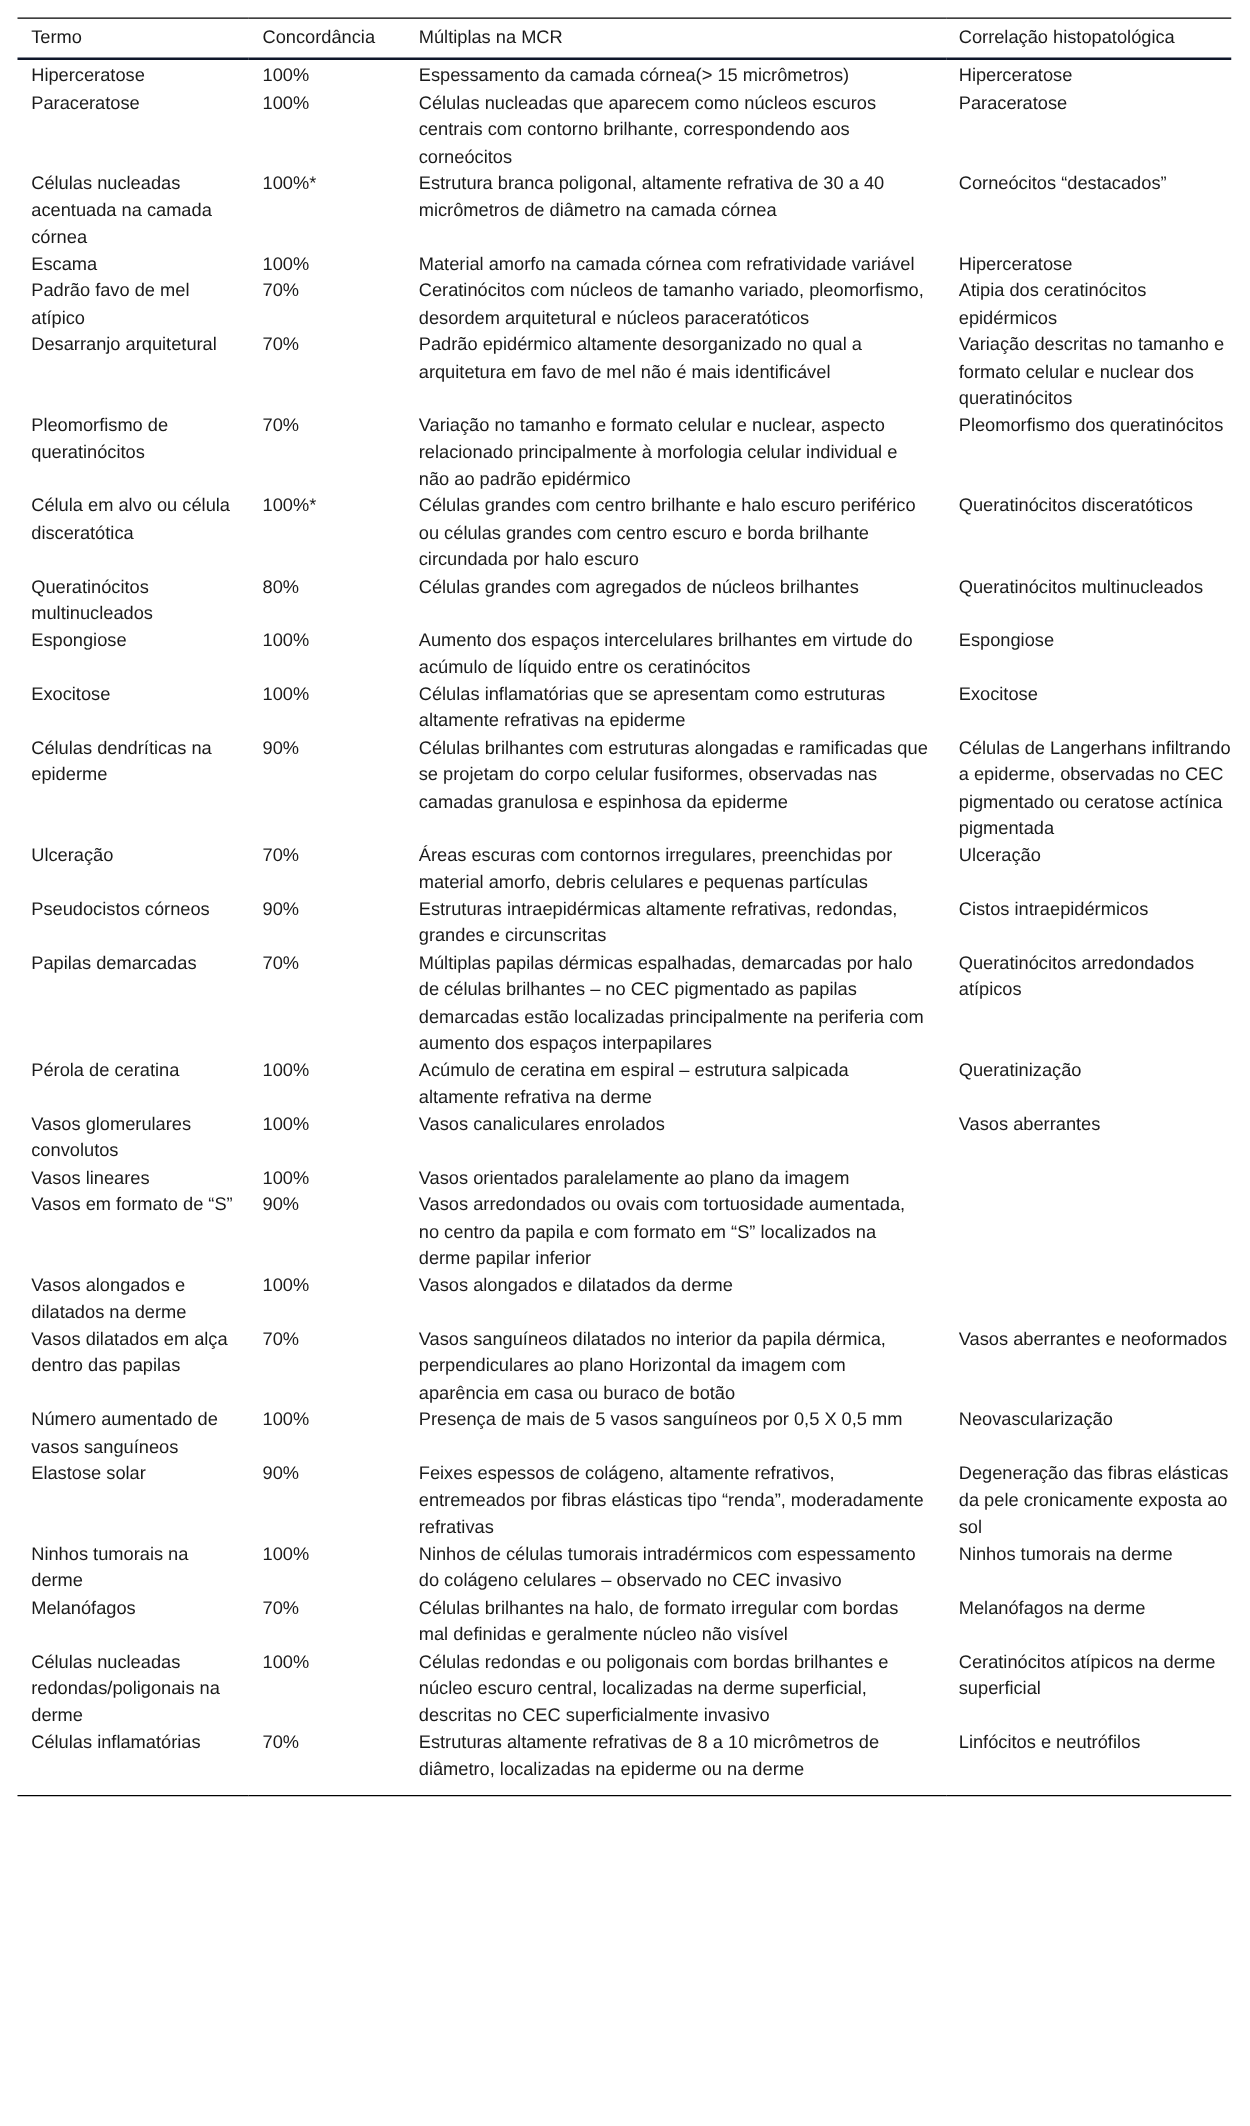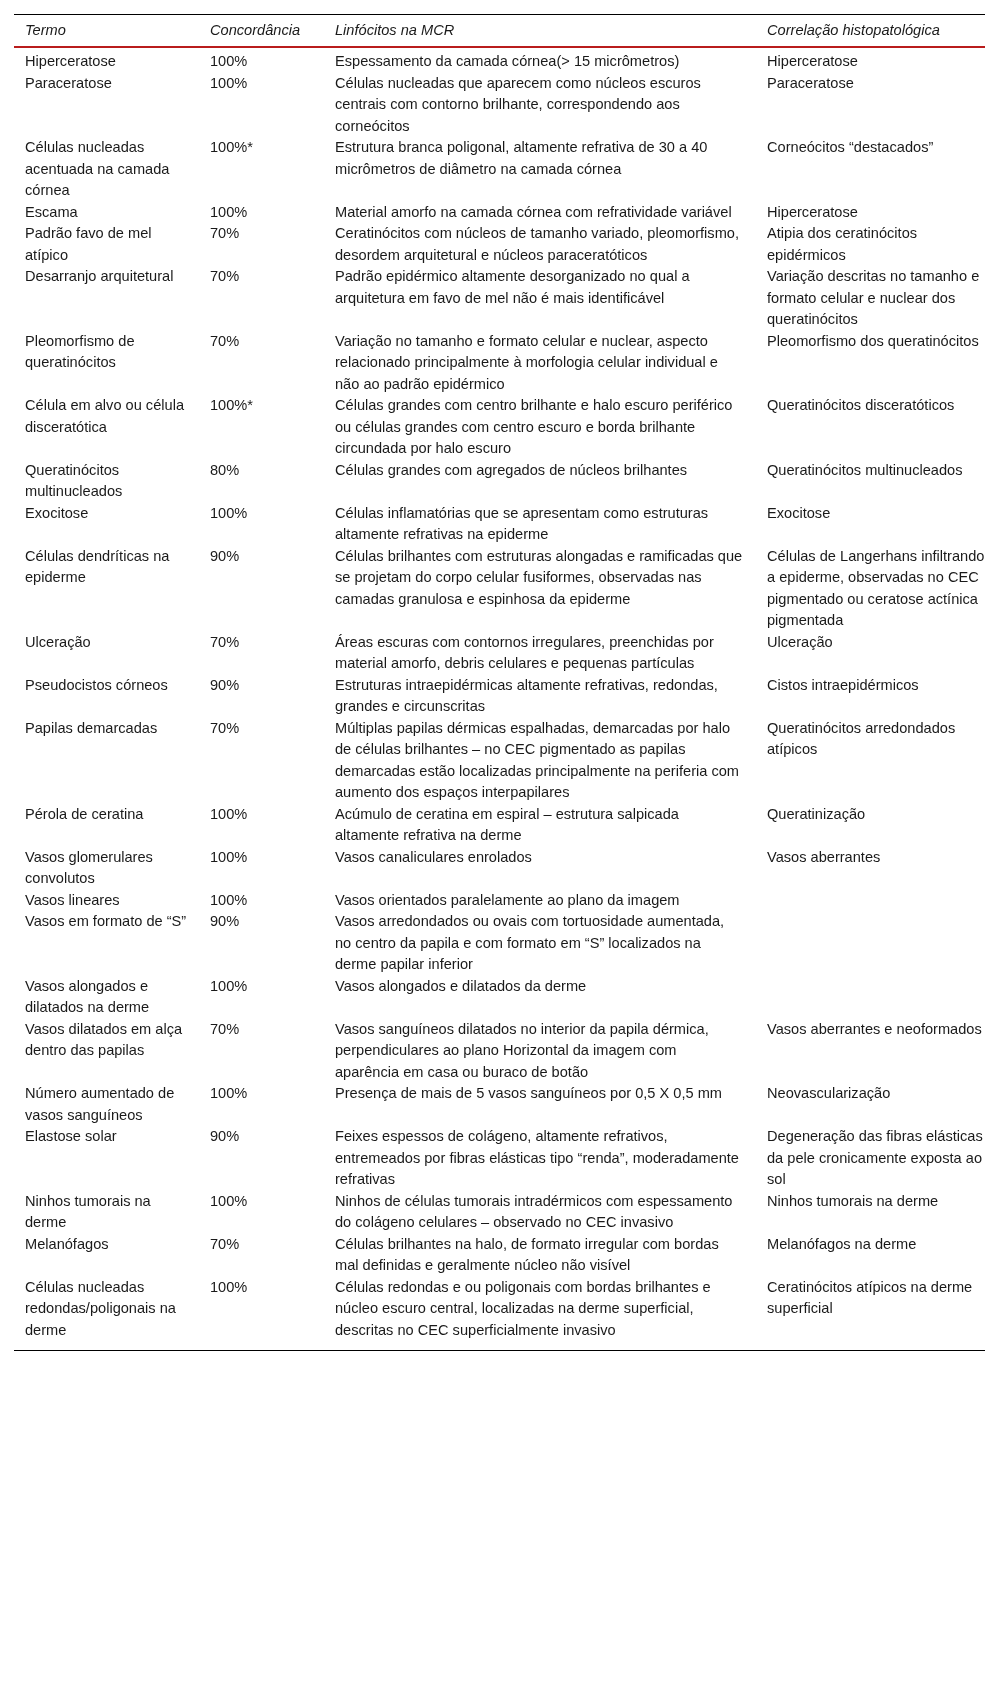--- a/index.html
+++ b/index.html
@@ -27,22 +27,21 @@
       table-layout: fixed;
       font-size: 14.6px;
       line-height: 21.5px;
     }
     col.c1 { width: 185px; }
     col.c2 { width: 125px; }
     col.c3 { width: 433px; }
     col.c4 { width: 228px; }
     thead tr {
       border-top: 1px solid #000;
-      border-bottom: 2px solid #b91c1c;
-      font-style: italic;
+      border-bottom: 2px solid #0f172a;
     }
     th {
       font-weight: normal;
       text-align: left;
       vertical-align: top;
       padding: 5px 6px 4px 11px;
       height: 22px;
     }
     td {
       text-align: left;
@@ -63,21 +62,21 @@
     <colgroup>
       <col class="c1">
         <col class="c2">
         <col class="c3">
         <col class="c4">
     </colgroup>
     <thead>
       <tr>
         <th class="c1">Termo</th>
         <th class="c2">Concordância</th>
-        <th class="c3">Linfócitos na MCR</th>
+        <th class="c3">Múltiplas na MCR</th>
         <th class="c4">Correlação histopatológica</th>
       </tr>
     </thead>
     <tbody id="table-body">
         <tr>
           <td class="c1">Hiperceratose</td>
           <td class="c2">100%</td>
           <td class="c3">Espessamento da camada córnea(&gt; 15 micrômetros)</td>
           <td class="c4">Hiperceratose</td>
         </tr>
@@ -123,20 +122,26 @@
           <td class="c3">Células grandes com centro brilhante e halo escuro periférico ou células grandes com centro escuro e borda brilhante circundada por halo escuro</td>
           <td class="c4">Queratinócitos disceratóticos</td>
         </tr>
         <tr>
           <td class="c1">Queratinócitos multinucleados</td>
           <td class="c2">80%</td>
           <td class="c3">Células grandes com agregados de núcleos brilhantes</td>
           <td class="c4">Queratinócitos multinucleados</td>
         </tr>
         <tr>
+          <td class="c1">Espongiose</td>
+          <td class="c2">100%</td>
+          <td class="c3">Aumento dos espaços intercelulares brilhantes em virtude do acúmulo de líquido entre os ceratinócitos</td>
+          <td class="c4">Espongiose</td>
+        </tr>
+        <tr>
           <td class="c1">Exocitose</td>
           <td class="c2">100%</td>
           <td class="c3">Células inflamatórias que se apresentam como estruturas altamente refrativas na epiderme</td>
           <td class="c4">Exocitose</td>
         </tr>
         <tr>
           <td class="c1">Células dendríticas na epiderme</td>
           <td class="c2">90%</td>
           <td class="c3">Células brilhantes com estruturas alongadas e ramificadas que se projetam do corpo celular fusiformes, observadas nas camadas granulosa e espinhosa da epiderme</td>
           <td class="c4">Células de Langerhans infiltrando a epiderme, observadas no CEC pigmentado ou ceratose actínica pigmentada</td>
@@ -217,16 +222,22 @@
           <td class="c1">Melanófagos</td>
           <td class="c2">70%</td>
           <td class="c3">Células brilhantes na halo, de formato irregular com bordas mal definidas e geralmente núcleo não visível</td>
           <td class="c4">Melanófagos na derme</td>
         </tr>
         <tr>
           <td class="c1">Células nucleadas redondas/poligonais na derme</td>
           <td class="c2">100%</td>
           <td class="c3">Células redondas e ou poligonais com bordas brilhantes e núcleo escuro central, localizadas na derme superficial, descritas no CEC superficialmente invasivo</td>
           <td class="c4">Ceratinócitos atípicos na derme superficial</td>
+        </tr>
+        <tr>
+          <td class="c1">Células inflamatórias</td>
+          <td class="c2">70%</td>
+          <td class="c3">Estruturas altamente refrativas de 8 a 10 micrômetros de diâmetro, localizadas na epiderme ou na derme</td>
+          <td class="c4">Linfócitos e neutrófilos</td>
         </tr>
       </tbody>
   </table>
 </div>
 
 </body></html>

